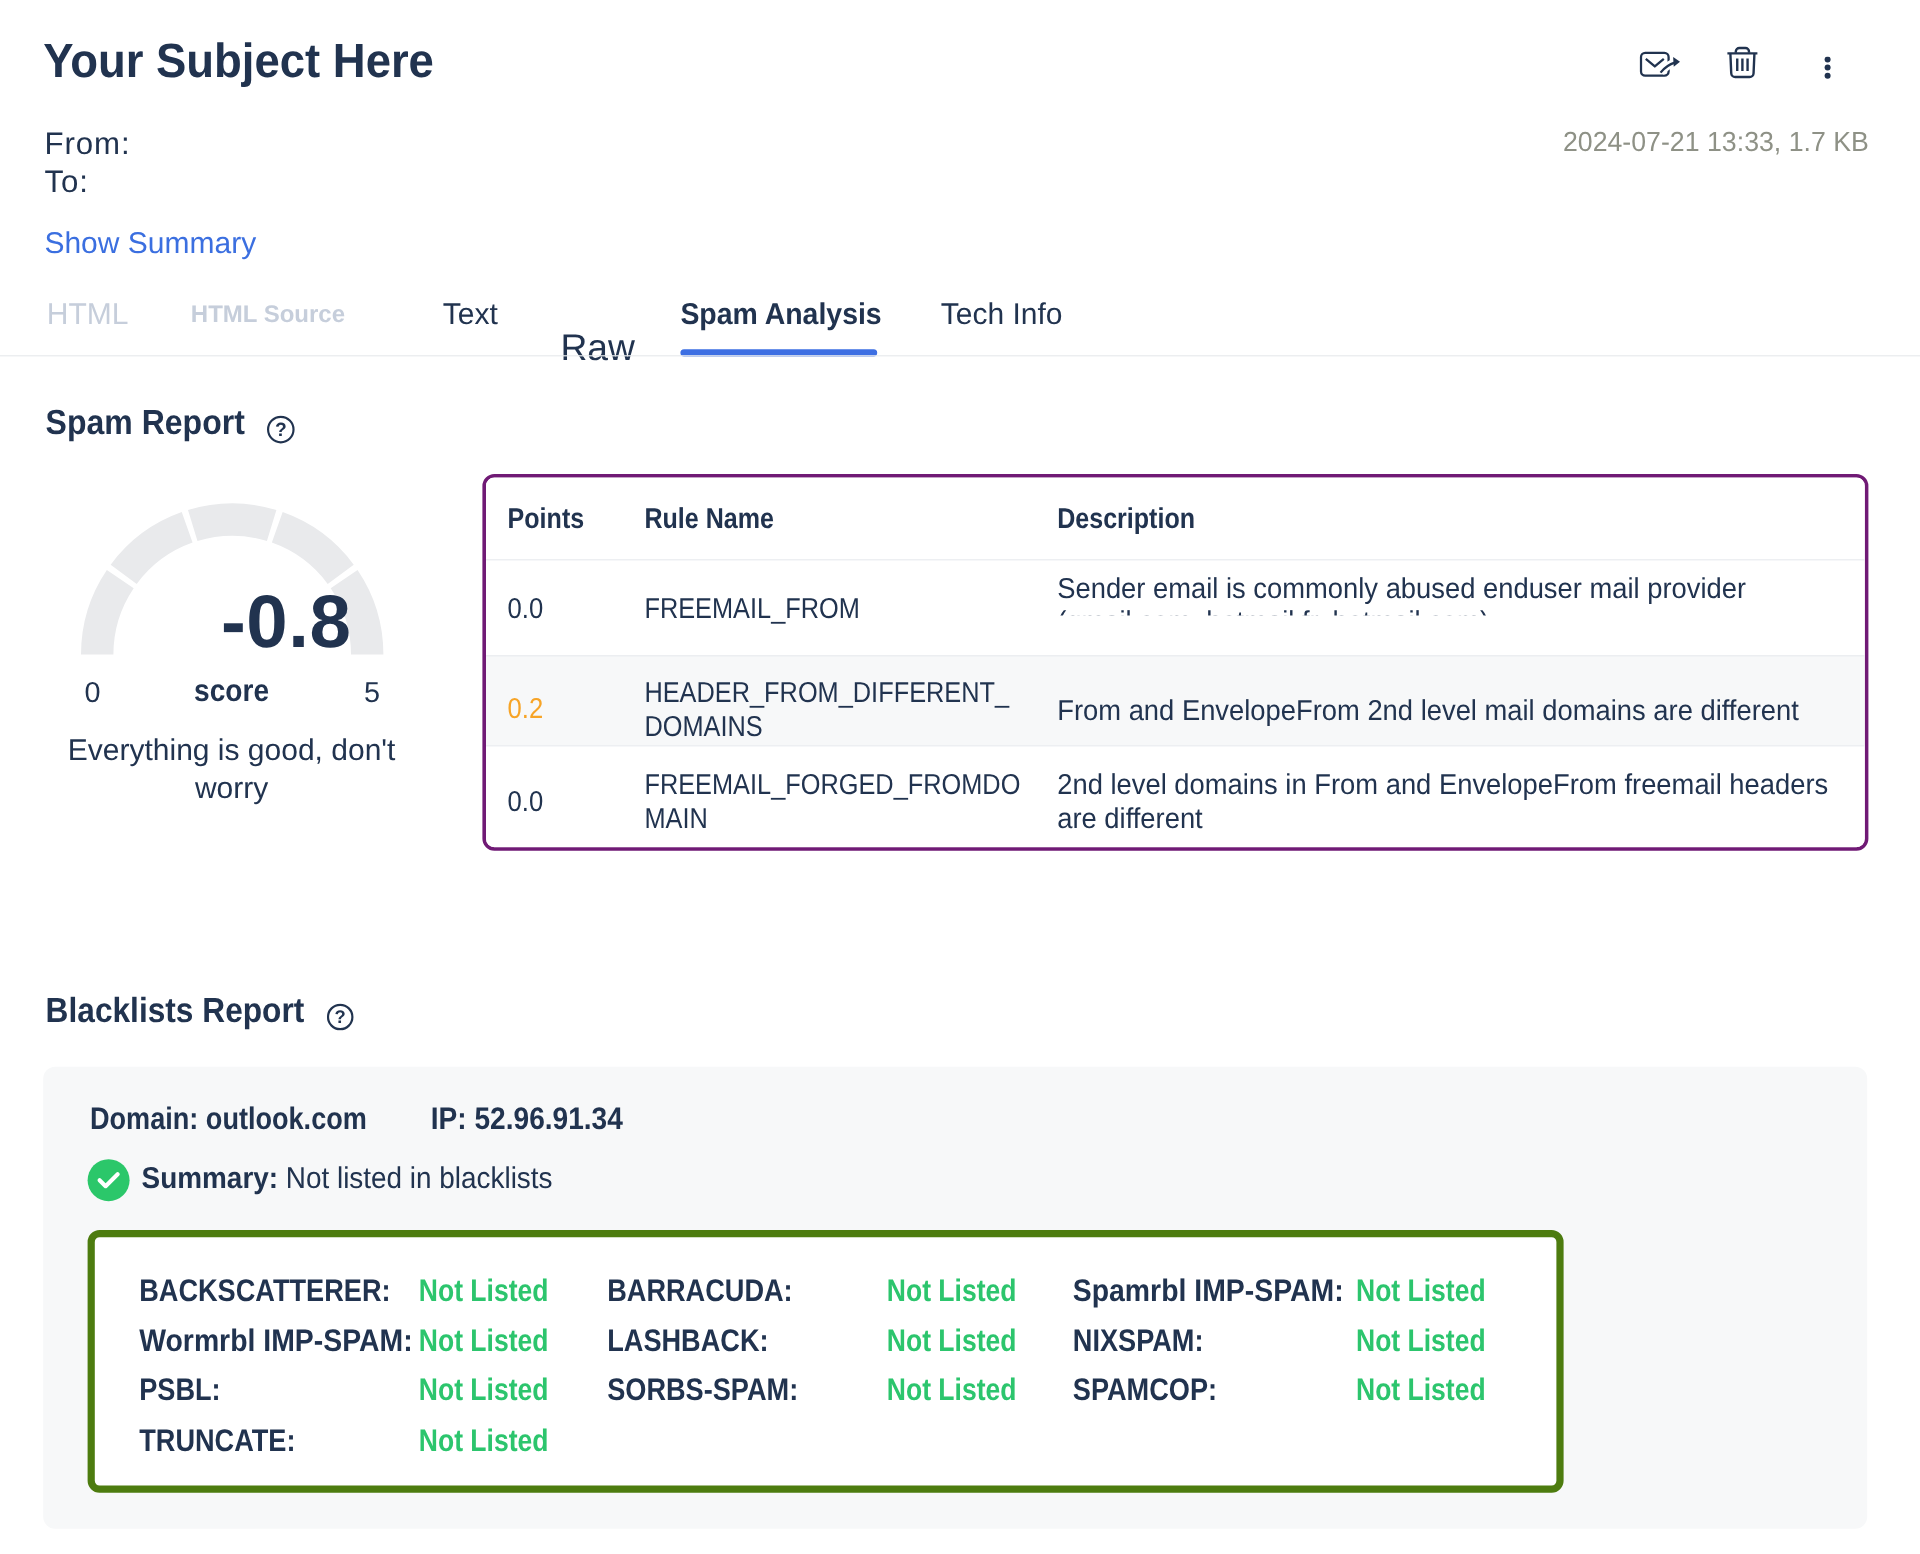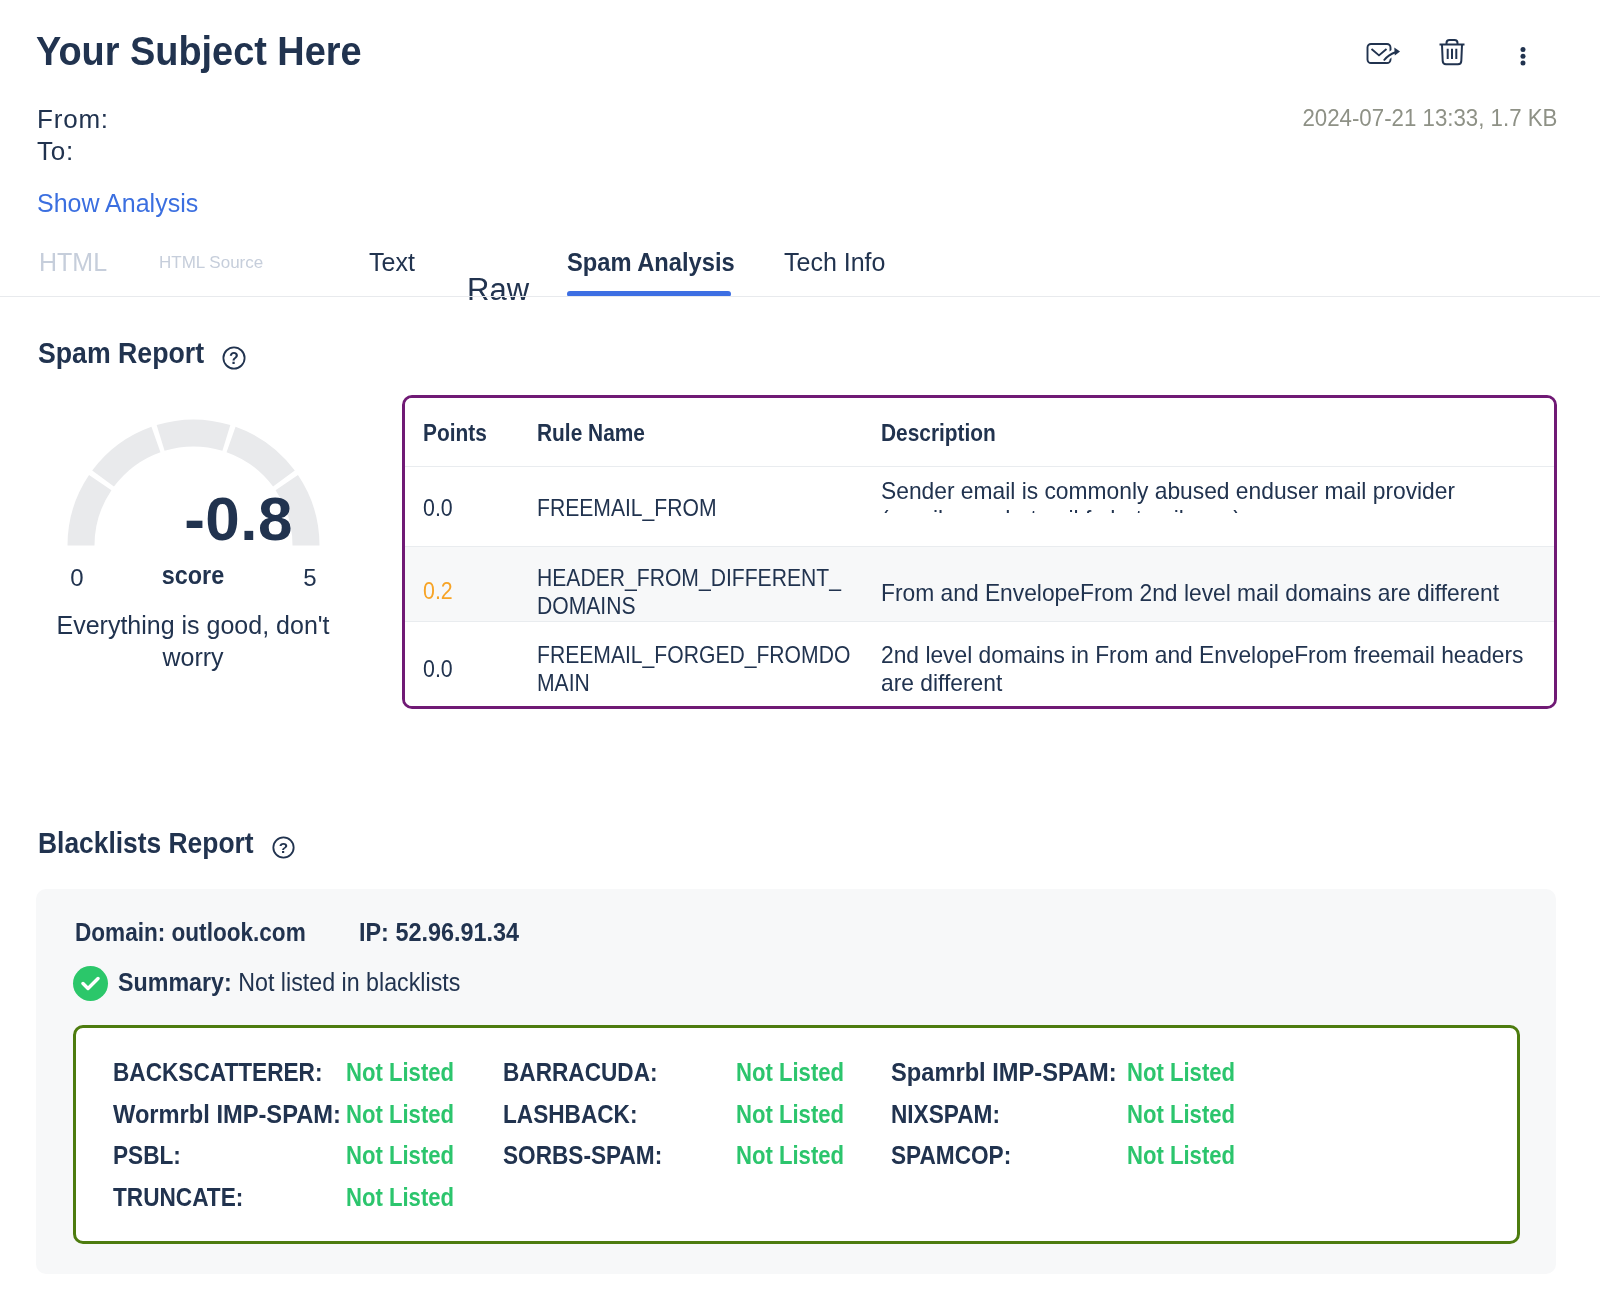--- a/index.html
+++ b/index.html
@@ -33,24 +33,24 @@
 <svg class="abs icon" style="left:1518px; top:47px;" width="10" height="19" viewBox="0 0 10 19" fill="#21334f">
   <circle cx="5" cy="2.5" r="2.5"></circle>
     <circle cx="5" cy="9.3" r="2.5"></circle>
     <circle cx="5" cy="16.1" r="2.5"></circle>
 </svg>
 
 <div class="abs" style="right:43px; top:107px; font-size:23px; line-height:23px; color:#8e9186; white-space:nowrap; transform:scaleX(.968); transform-origin:100% 50%;">2024-07-21 13:33, 1.7 KB</div>
 
 <div class="abs" style="left:37px; top:104px; font-size:26px; line-height:31.5px; letter-spacing:.8px;">From:<br>To:</div>
 
-<div class="abs" style="left:37px; top:191px; font-size:25px; line-height:25px; color:#3b6fe0;">Show Analysis</div>
+<div class="abs" style="left:37px; top:191px; font-size:25px; line-height:25px; color:#3b6fe0;">Show Summary</div>
 
 <div class="abs" style="left:39px; top:250px; font-size:25px; line-height:25px; color:#c6cedb; white-space:nowrap;">HTML</div>
-<div class="abs" style="left:159px; top:250px; font-size:17px; line-height:25px; color:#c6cedb; white-space:nowrap;">HTML Source</div>
+<div class="abs" style="left:159px; top:250px; font-size:20px; line-height:25px; color:#c6cedb; white-space:nowrap;font-weight:bold;">HTML Source</div>
 <div class="abs" style="left:369px; top:250px; font-size:25px; line-height:25px; white-space:nowrap;">Text</div>
 <div class="abs" style="left:467px; top:250px; font-size:31px; line-height:25px; white-space:nowrap;margin-top:27px;">Raw</div>
 <div class="abs bold" style="left:567px; top:250px; font-size:25px; line-height:25px; white-space:nowrap; transform:scaleX(.948); transform-origin:0 50%;">Spam Analysis</div>
 <div class="abs" style="left:784px; top:250px; font-size:25px; line-height:25px; white-space:nowrap;">Tech Info</div>
 <div class="abs" style="left:567px; top:291px; width:164px; height:6px; background:#3d6fe3; border-radius:3px;"></div>
 <div class="abs" style="left:0; top:296px; width:1600px; height:1px; background:#e8eaed;"></div>
 
 <div class="abs bold" style="left:38px; top:339px; font-size:29px; line-height:29px; white-space:nowrap; transform:scaleX(.92); transform-origin:0 50%;">Spam Report</div>
 <svg class="abs icon" style="left:222px; top:346px;" width="24" height="24" viewBox="0 0 24 24" fill="none">
   <circle cx="12" cy="12" r="10.6" stroke="#21334f" stroke-width="1.8"></circle>
@@ -100,21 +100,21 @@
 </svg>
 
 <div class="abs" style="left:36px; top:889px; width:1520px; height:385px; background:#f7f8f9; border-radius:10px;">
   <div class="abs bold fs26" style="left:39px; top:30px; transform:scaleX(.868); transform-origin:0 50%;">Domain: outlook.com</div>
   <div class="abs bold fs26" style="left:323px; top:30px; transform:scaleX(.9); transform-origin:0 50%;">IP: 52.96.91.34</div>
   <div class="abs" style="left:37px; top:77px; width:35px; height:35px; border-radius:50%; background:#2bc76a;"></div>
   <svg class="abs icon" style="left:45px; top:87px;" width="19" height="15" viewBox="0 0 19 15" fill="none" stroke="#fff" stroke-width="3.4" stroke-linecap="round" stroke-linejoin="round">
     <path d="M2 7.5 L7 12.5 L17 2.5"></path>
   </svg>
   <div class="abs" style="left:82px; top:81px; font-size:25px; line-height:25px; white-space:nowrap; transform:scaleX(.93); transform-origin:0 50%;"><span class="bold">Summary:</span> Not listed in blacklists</div>
-  <div class="abs" style="left:37px; top:136px; width:1447px; height:219px; background:#fff; border:3px solid #4d7c0f; border-radius:10px;">
+  <div class="abs" style="left:37px; top:136px; width:1230px; height:219px; background:#fff; border:6px solid #4d7c0f; border-radius:10px;">
     <div class="abs bold fs26" style="left:37px; top:31px; transform:scaleX(.87); transform-origin:0 50%;">BACKSCATTERER:</div>
     <div class="abs bold fs26 green" style="left:270px; top:31px; transform:scaleX(.85); transform-origin:0 50%;">Not Listed</div>
     <div class="abs bold fs26" style="left:427px; top:31px; transform:scaleX(.87); transform-origin:0 50%;">BARRACUDA:</div>
     <div class="abs bold fs26 green" style="left:660px; top:31px; transform:scaleX(.85); transform-origin:0 50%;">Not Listed</div>
     <div class="abs bold fs26" style="left:815px; top:31px; transform:scaleX(.91); transform-origin:0 50%;">Spamrbl IMP-SPAM:</div>
     <div class="abs bold fs26 green" style="left:1051px; top:31px; transform:scaleX(.85); transform-origin:0 50%;">Not Listed</div>
 
     <div class="abs bold fs26" style="left:37px; top:72.5px; transform:scaleX(.91); transform-origin:0 50%;">Wormrbl IMP-SPAM:</div>
     <div class="abs bold fs26 green" style="left:270px; top:72.5px; transform:scaleX(.85); transform-origin:0 50%;">Not Listed</div>
     <div class="abs bold fs26" style="left:427px; top:72.5px; transform:scaleX(.87); transform-origin:0 50%;">LASHBACK:</div>

